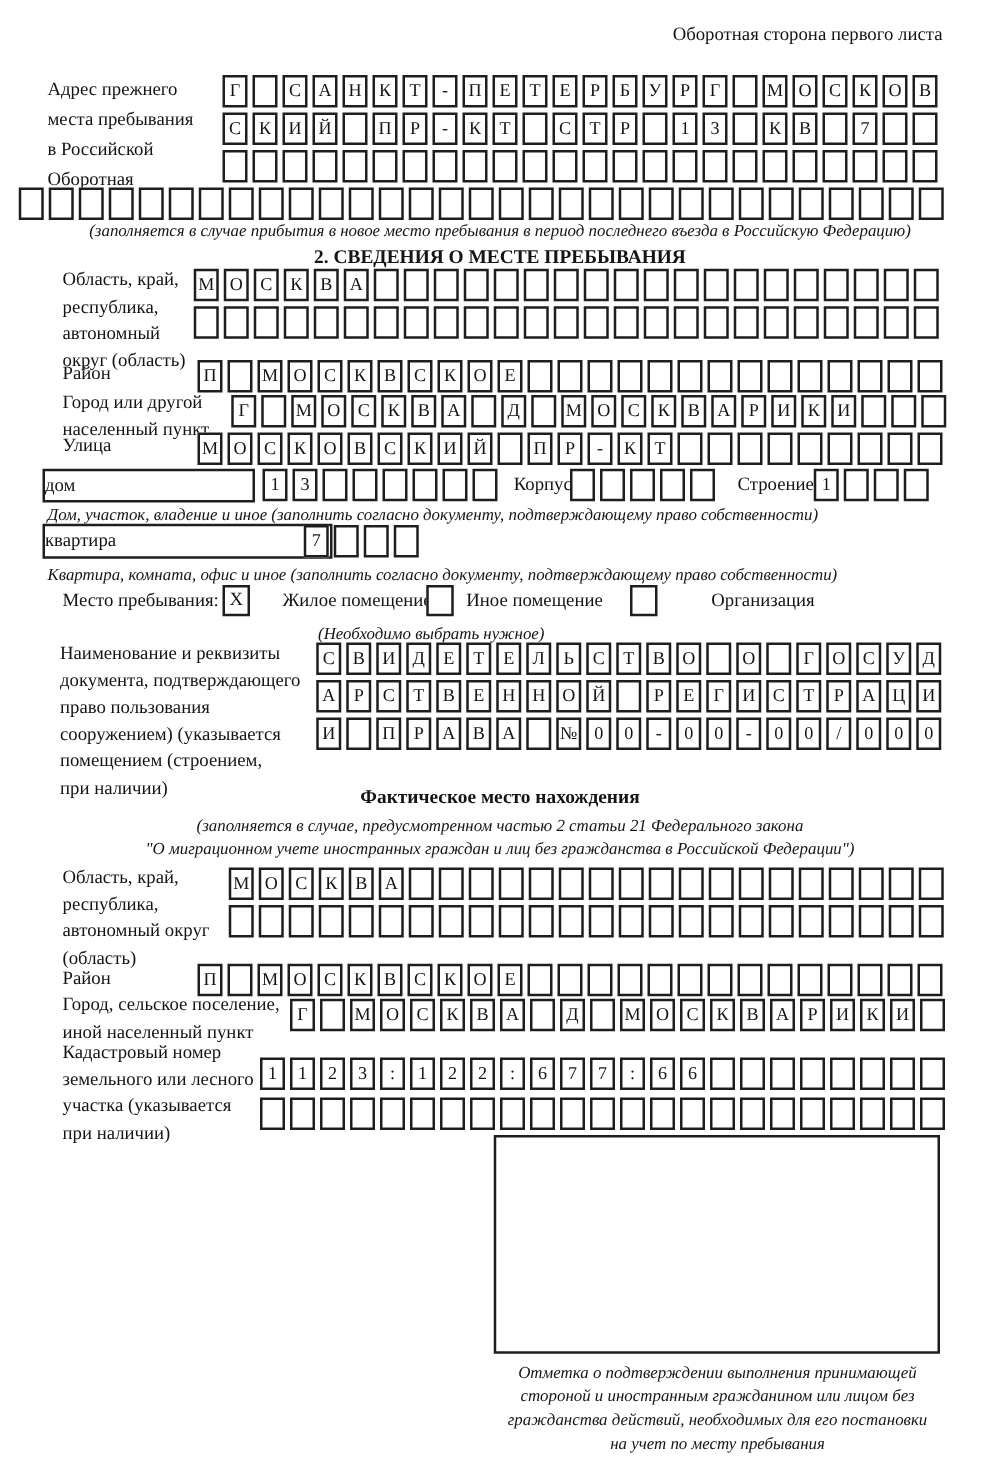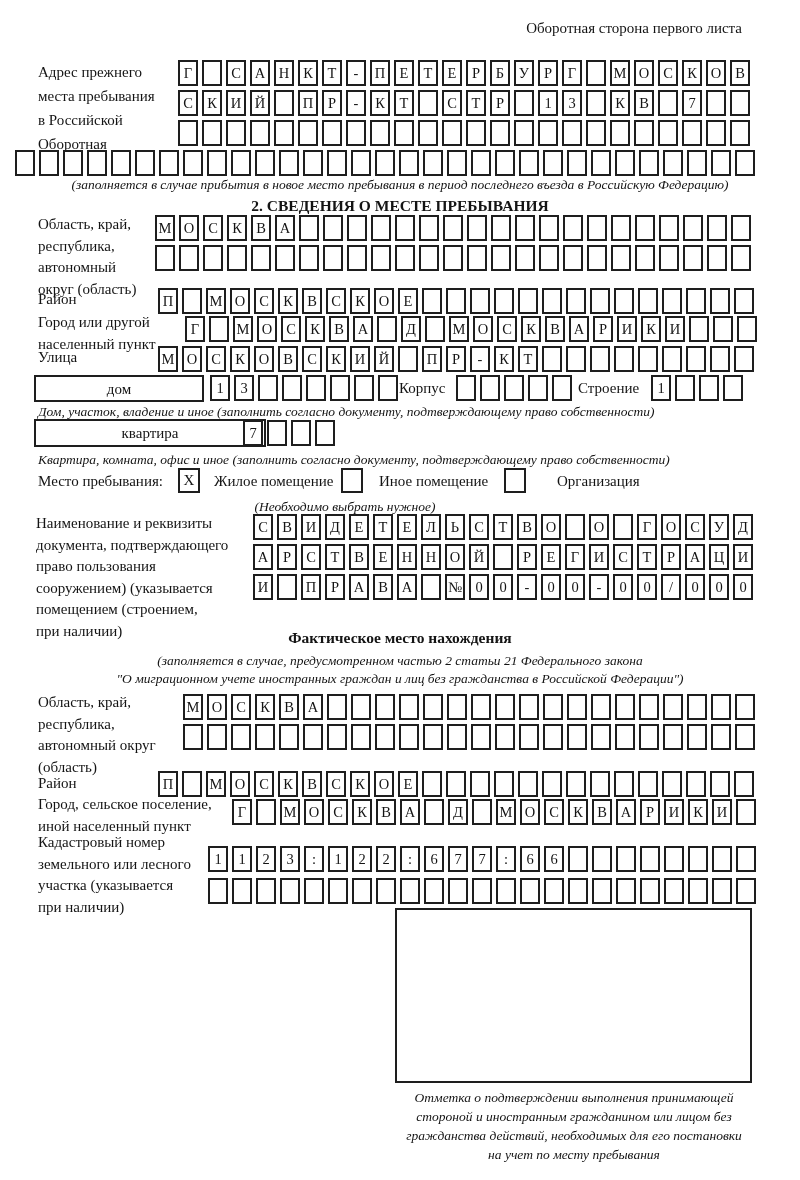--- a/index.html
+++ b/index.html
@@ -1,28 +1,28 @@
 <!DOCTYPE html>
 <html><head>
 <meta charset="utf-8">
 <style>
   html,body{margin:0;padding:0;background:#fff;}
   .page{position:relative;width:800px;height:1180px;background:#ffffff;
         font-family:"Liberation Serif",serif;color:#141414;overflow:hidden;}
   .abs{position:absolute;}
-  .lbl{font-size:15px;line-height:21.5px;}
+  .lbl{font-size:15px;line-height:21.5px;margin-left:12px;}
   .lbl24{font-size:15px;line-height:24px;}
   .note{font-size:13.5px;font-style:italic;}
   .center{left:0;width:800px;text-align:center;}
   .title{font-weight:bold;font-size:15.5px;}
   .cellrow{position:absolute;display:flex;gap:4px;}
   .cell{flex:none;width:20px;height:26px;box-sizing:border-box;border:2px solid #1e1e1e;
         font-size:14.5px;line-height:22px;text-align:center;background:#fff;}
   .labelbox{position:absolute;box-sizing:border-box;border:2px solid #1e1e1e;
-        font-size:15px;text-align:center;background:#fff;}
+        font-size:15px;text-align:left;background:#fff;}
   .chk{position:absolute;width:22px;height:25px;box-sizing:border-box;border:2px solid #1e1e1e;
         font-size:15px;line-height:21px;text-align:center;background:#fff;}
   .stamp{position:absolute;box-sizing:border-box;border:2px solid #1e1e1e;background:#fff;}
 </style>
 </head>
 <body>
 
 <div class="page">
 
   <div class="abs lbl" style="top:18px;left:0;width:742px;text-align:right;">Оборотная сторона первого листа</div>
@@ -332,21 +332,21 @@
       <div class="cell"></div>
       <div class="cell"></div>
       <div class="cell"></div>
     </div>
   <div class="abs note" style="left:38px;top:452px;">Квартира, комната, офис и иное (заполнить согласно документу, подтверждающему право собственности)</div>
 
   <div class="abs lbl" style="left:38px;top:471px;">Место пребывания:</div>
   <div class="chk" style="left:178px;top:468px;">X</div>
   <div class="abs lbl" style="left:214px;top:471px;">Жилое помещение</div>
   <div class="chk" style="left:341px;top:468px;"></div>
-  <div class="abs lbl" style="left:379px;top:471px;text-align:center;">Иное помещение</div>
+  <div class="abs lbl" style="left:361px;top:471px;text-align:center;">Иное помещение</div>
   <div class="chk" style="left:504px;top:468px;"></div>
   <div class="abs lbl" style="left:557px;top:471px;">Организация</div>
   <div class="abs note" style="left:0;top:499px;width:690px;text-align:center;">(Необходимо выбрать нужное)</div>
 
   <div class="abs lbl" style="left:36px;top:513px;">
     <div>Наименование и реквизиты</div>
     <div>документа, подтверждающего</div>
     <div>право пользования</div>
     <div>сооружением) (указывается</div>
     <div>помещением (строением,</div>

